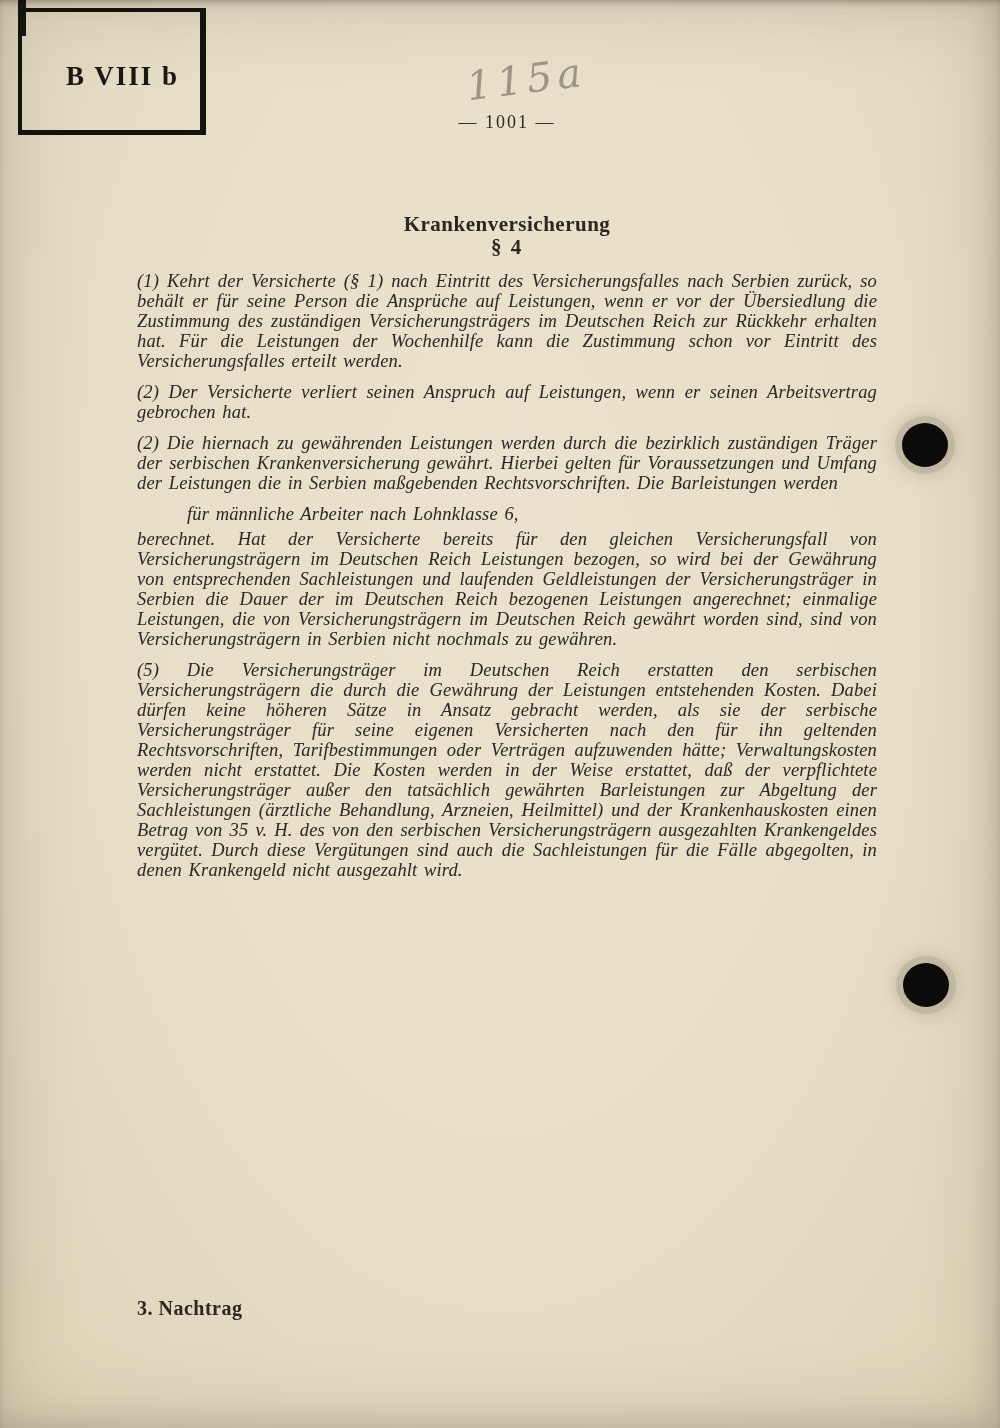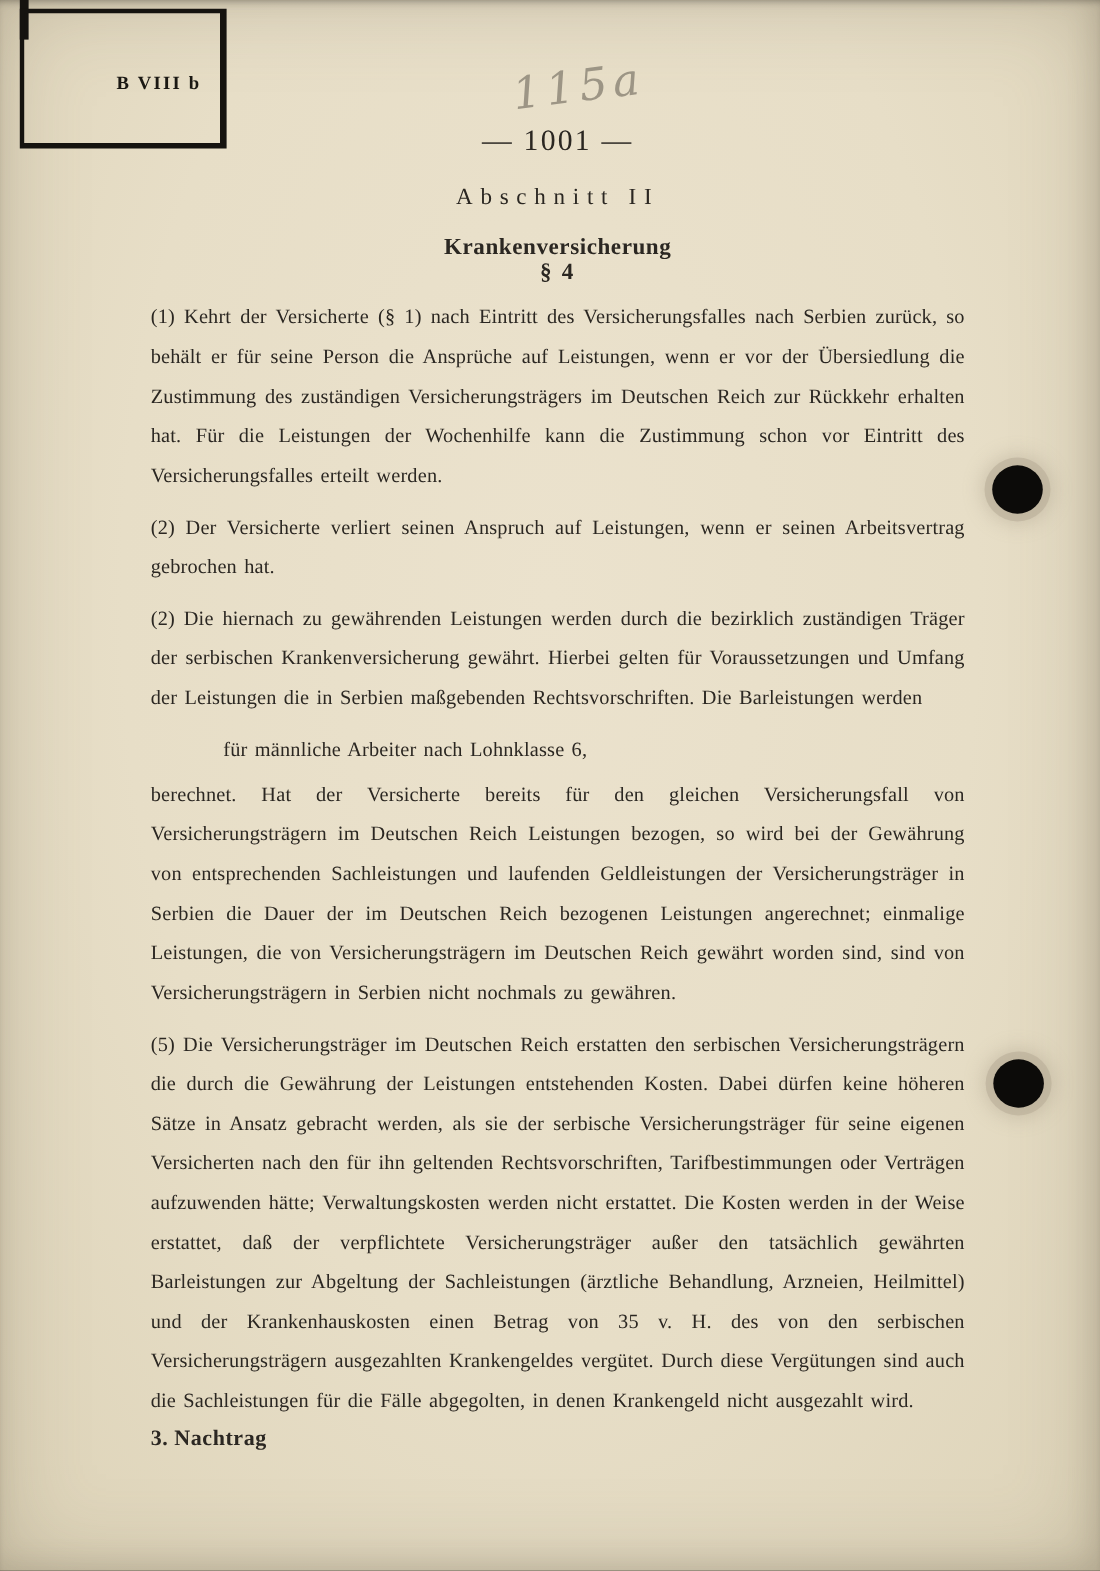--- a/index.html
+++ b/index.html
@@ -21,56 +21,56 @@
   }
   .stamp-box {
     position: absolute; left: 18px; top: 8px;
     width: 188px; height: 127px;
     border: 4px solid #15130f;
     border-right-width: 6px;
     border-bottom-width: 5px;
     display: flex; align-items: center;
   }
   .stamp-label {
-    font-weight: bold; font-size: 17px; letter-spacing: 2px;
-    padding-left: 84px; padding-top: 10px; color: #1a1813;
+    font-weight: bold; font-size: 27px; letter-spacing: 2px;
+    padding-left: 44px; padding-top: 10px; color: #1a1813;
   }
   .handwritten {
     position: absolute; left: 466px; top: 56px;
     font-family: "DejaVu Serif", serif;
     font-style: italic; font-size: 40px; letter-spacing: 5px;
     color: #90897a; transform: rotate(-7deg);
     opacity: .85;
   }
   .page-number {
     position: absolute; left: 137px; top: 112px; width: 740px;
-    text-align: center; font-size: 27px; letter-spacing: 2px;
+    text-align: center; font-size: 18px; letter-spacing: 2px;
   }
   .heading-section {
     position: absolute; left: 137px; top: 166px; width: 740px;
     text-align: center; font-size: 21px; letter-spacing: 7px;
   }
   .heading-title {
     position: absolute; left: 137px; top: 212px; width: 740px;
     text-align: center; font-size: 21px; font-weight: bold; letter-spacing: .5px;
   }
   .heading-symbol {
     position: absolute; left: 137px; top: 235px; width: 740px;
     text-align: center; font-size: 21px; font-weight: bold; letter-spacing: 2px;
   }
   .text-block {
     position: absolute; left: 137px; top: 271px; width: 740px;
-    font-size: 18.5px; line-height: 36px;
+    font-size: 18.5px; line-height: 20px; font-style: italic;
   }
   .para {
     text-align: justify; word-spacing: .1em; letter-spacing: .15px;
     margin-bottom: 11px;
   }
   .para.indent {
-    margin-left: 66px; margin-bottom: 5px; text-align: left;
+    margin-left: 50px; margin-bottom: 5px; text-align: left;
   }
   .footer-note {
     position: absolute; left: 137px; top: 1281px;
     font-size: 20px; font-weight: bold; letter-spacing: .5px; margin-top: 16px;
   }
   .hole {
     position: absolute; width: 46px; height: 44px;
     background: #0c0b09; border-radius: 50%;
     box-shadow: 0 0 0 7px rgba(182,172,150,.55), 0 0 16px 10px rgba(160,150,128,.35);
   }
@@ -85,21 +85,20 @@
   <div class="corner-mark"></div>
 
   <div class="stamp-box">
     <div class="stamp-label">B VIII b</div>
   </div>
 
   <div class="handwritten">115a</div>
 
   <div class="page-number">— 1001 —</div>
 
-  <div class="heading-section">Abschnitt II</div>
 
   <div class="heading-title">Krankenversicherung</div>
 
   <div class="heading-symbol">§ 4</div>
 
   <div class="text-block">
       <div class="para body">(1) Kehrt der Versicherte (§ 1) nach Eintritt des Versicherungsfalles nach Serbien zurück, so behält er für seine Person die Ansprüche auf Leistungen, wenn er vor der Übersiedlung die Zustimmung des zuständigen Versicherungsträgers im Deutschen Reich zur Rückkehr erhalten hat. Für die Leistungen der Wochenhilfe kann die Zustimmung schon vor Eintritt des Versicherungsfalles erteilt werden.</div>
       <div class="para body">(2) Der Versicherte verliert seinen Anspruch auf Leistungen, wenn er seinen Arbeitsvertrag gebrochen hat.</div>
       <div class="para body">(2) Die hiernach zu gewährenden Leistungen werden durch die bezirklich zuständigen Träger der serbischen Krankenversicherung gewährt. Hierbei gelten für Voraussetzungen und Umfang der Leistungen die in Serbien maßgebenden Rechtsvorschriften. Die Barleistungen werden</div>
       <div class="para indent">für männliche Arbeiter nach Lohnklasse 6,</div>

